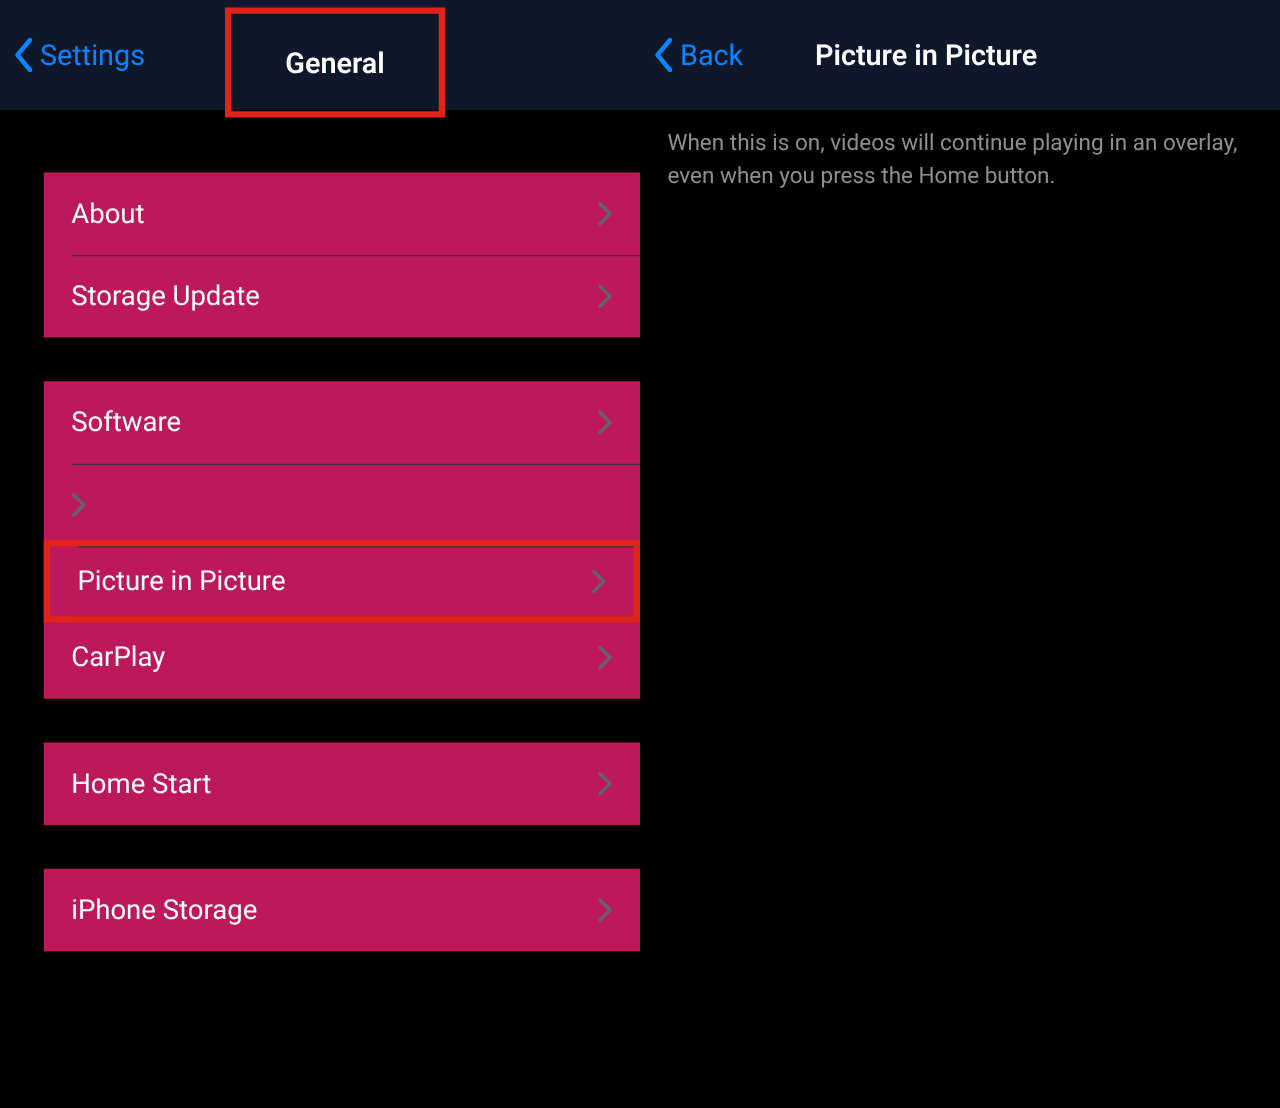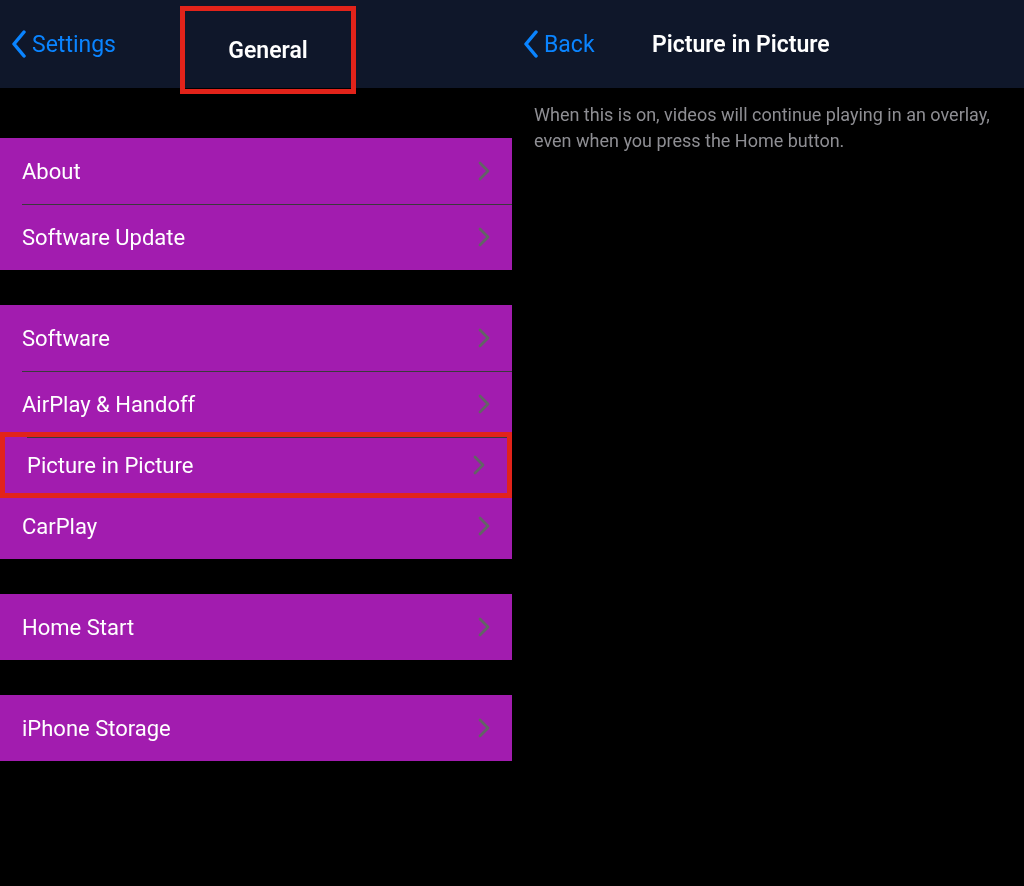--- a/index.html
+++ b/index.html
@@ -55,22 +55,23 @@
       position: absolute;
       left: 140px;
       right: 0;
       text-align: left;
       font-size: 23px;
       font-weight: 600;
       color: #fff;
       pointer-events: none;
     }
     .group {
-      background: #a21caf;
+      background: #be185d;
       margin-top: 35px;
+      margin-left: 35px;
     }
     .group.first { margin-top: 50px; }
     .row {
       display: flex;
       align-items: center;
       justify-content: space-between;
       min-height: 66px;
       padding: 0 22px;
       cursor: pointer;
       position: relative;
@@ -153,36 +154,35 @@
   </div>
 
   <div class="group first">
     <div class="row">
       <span class="row-label">About</span>
       <svg class="disclosure" viewBox="0 0 12 20">
         <polyline points="2,2 10,10 2,18" fill="none" stroke="#636366" stroke-width="2.8" stroke-linecap="round" stroke-linejoin="round"></polyline>
       </svg>
     </div>
     <div class="row">
-      <span class="row-label">Software Update</span>
+      <span class="row-label">Storage Update</span>
       <svg class="disclosure" viewBox="0 0 12 20">
         <polyline points="2,2 10,10 2,18" fill="none" stroke="#636366" stroke-width="2.8" stroke-linecap="round" stroke-linejoin="round"></polyline>
       </svg>
     </div>
   </div>
 
   <div class="group">
     <div class="row">
       <span class="row-label">Software</span>
       <svg class="disclosure" viewBox="0 0 12 20">
         <polyline points="2,2 10,10 2,18" fill="none" stroke="#636366" stroke-width="2.8" stroke-linecap="round" stroke-linejoin="round"></polyline>
       </svg>
     </div>
     <div class="row">
-      <span class="row-label">AirPlay &amp; Handoff</span>
       <svg class="disclosure" viewBox="0 0 12 20">
         <polyline points="2,2 10,10 2,18" fill="none" stroke="#636366" stroke-width="2.8" stroke-linecap="round" stroke-linejoin="round"></polyline>
       </svg>
     </div>
     <div class="row highlight-row">
       <span class="row-label">Picture in Picture</span>
       <svg class="disclosure" viewBox="0 0 12 20">
         <polyline points="2,2 10,10 2,18" fill="none" stroke="#636366" stroke-width="2.8" stroke-linecap="round" stroke-linejoin="round"></polyline>
       </svg>
     </div>

